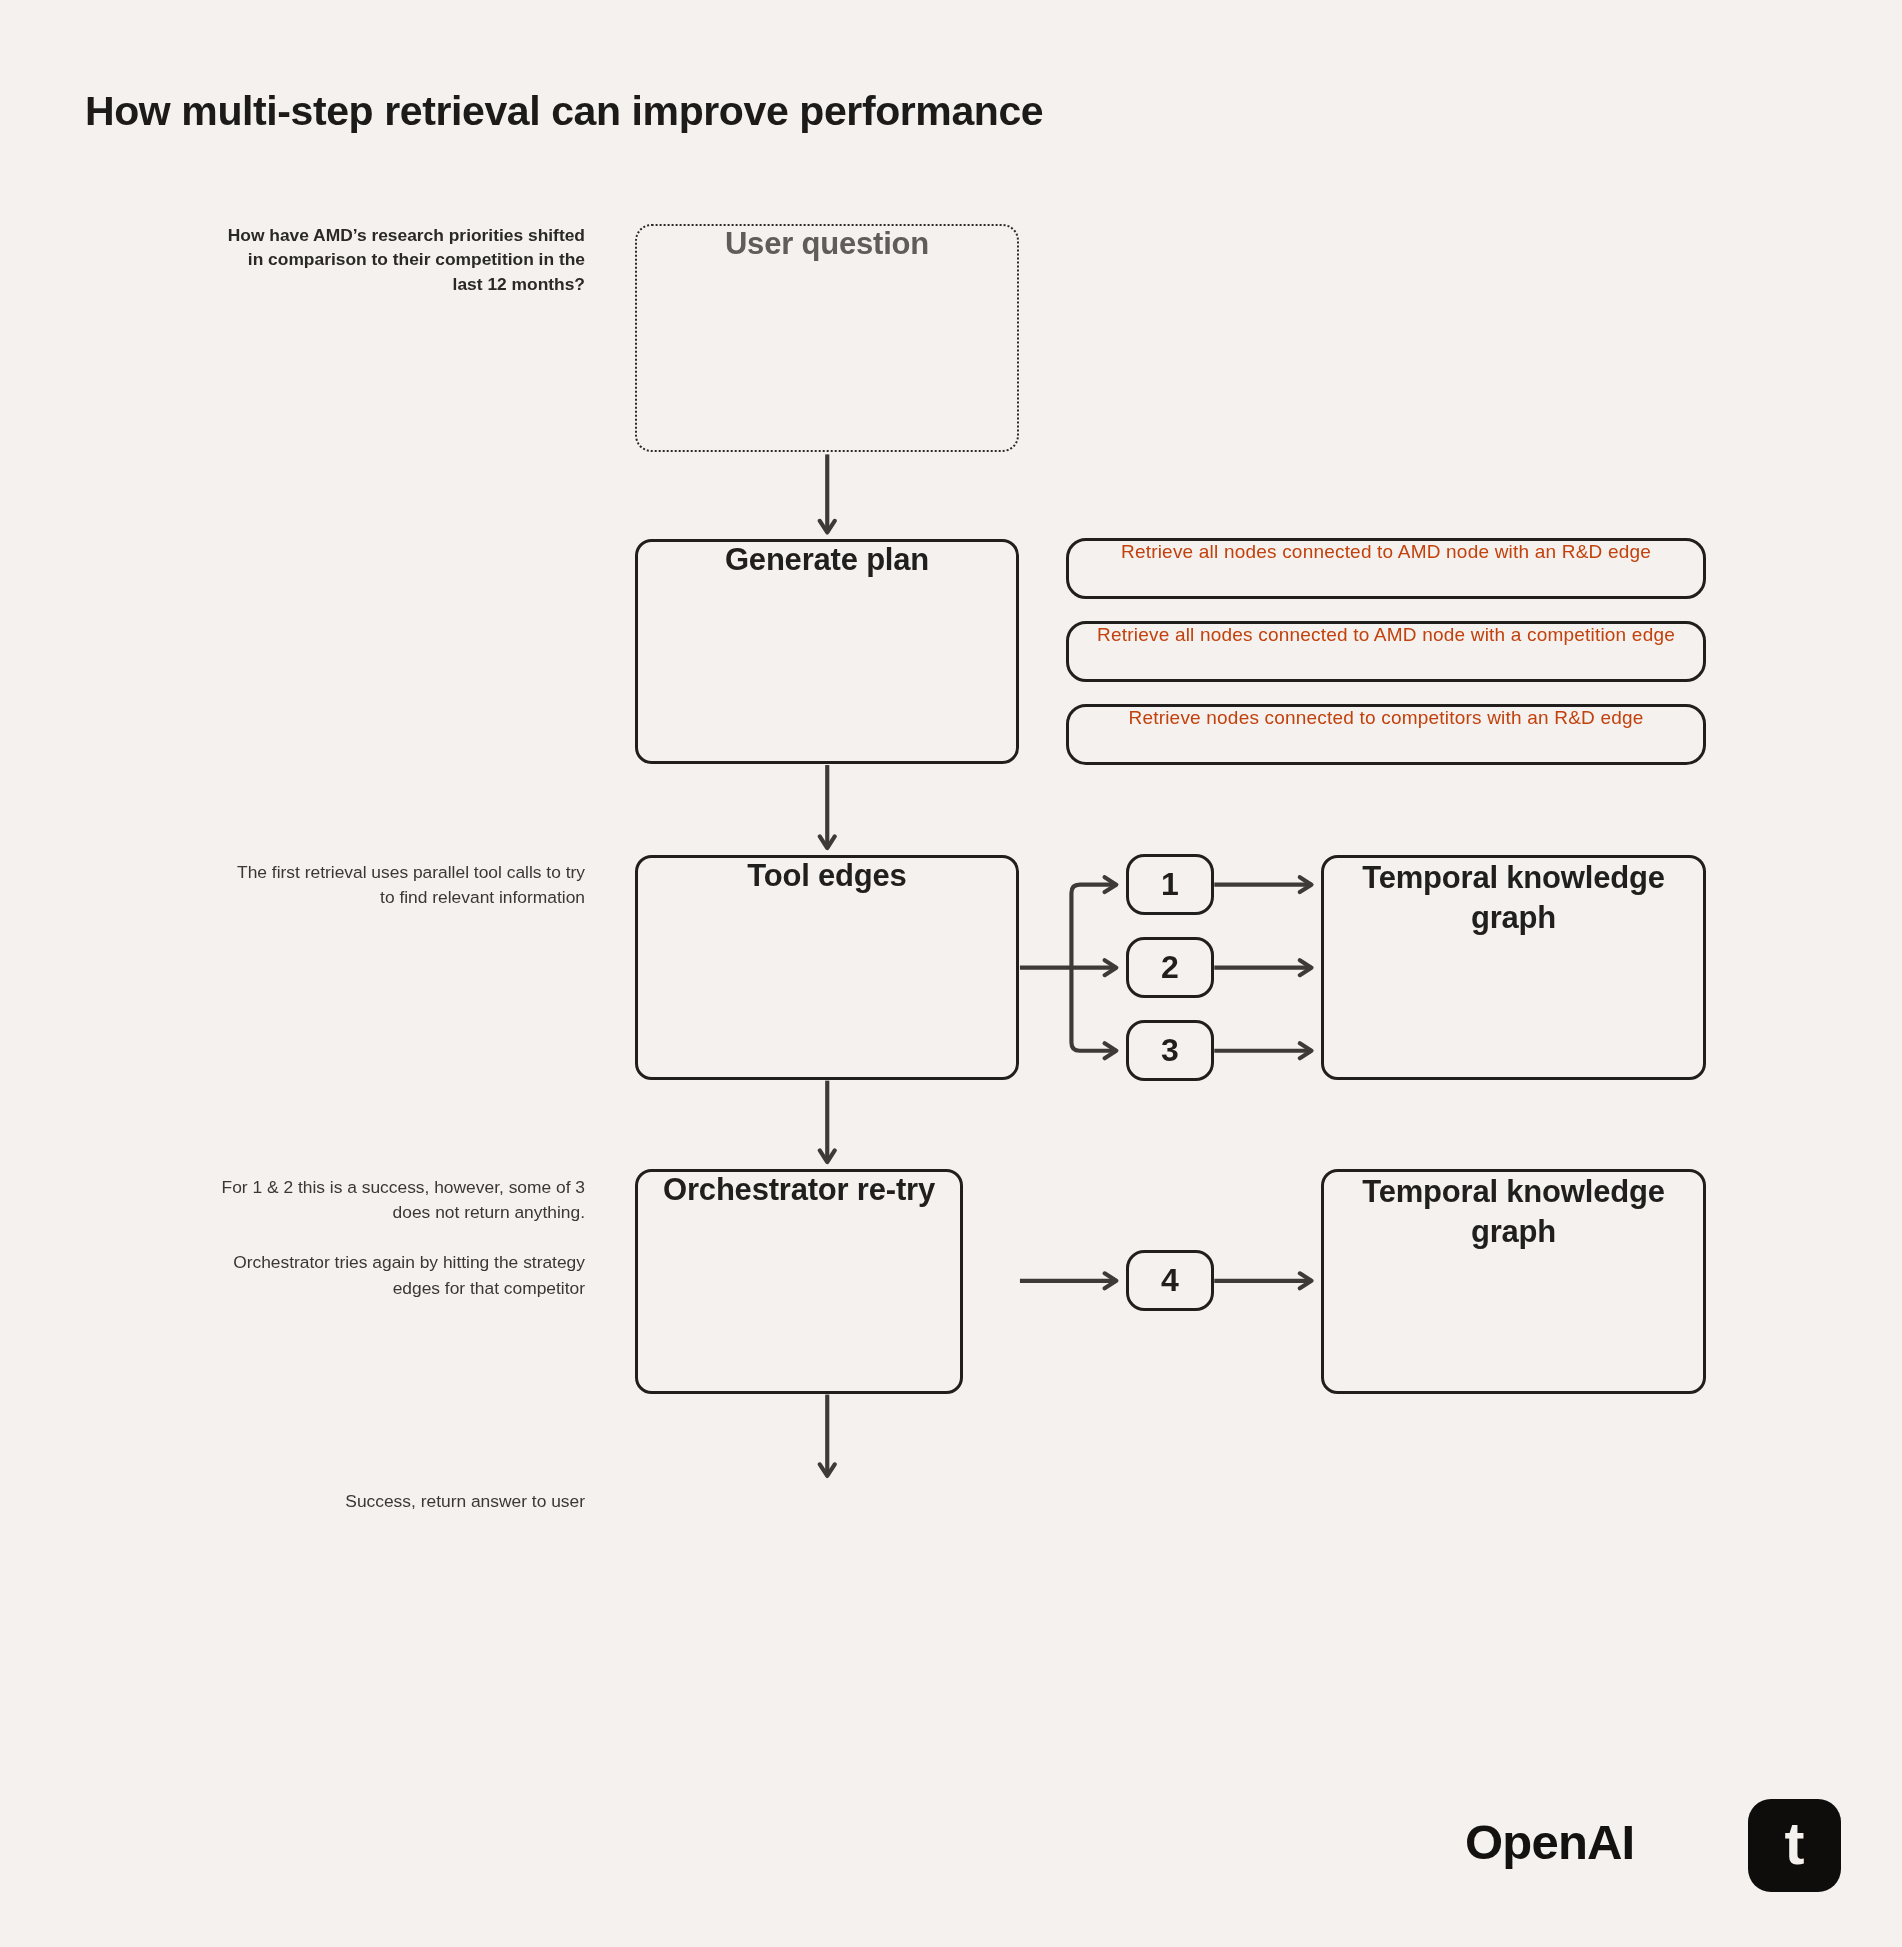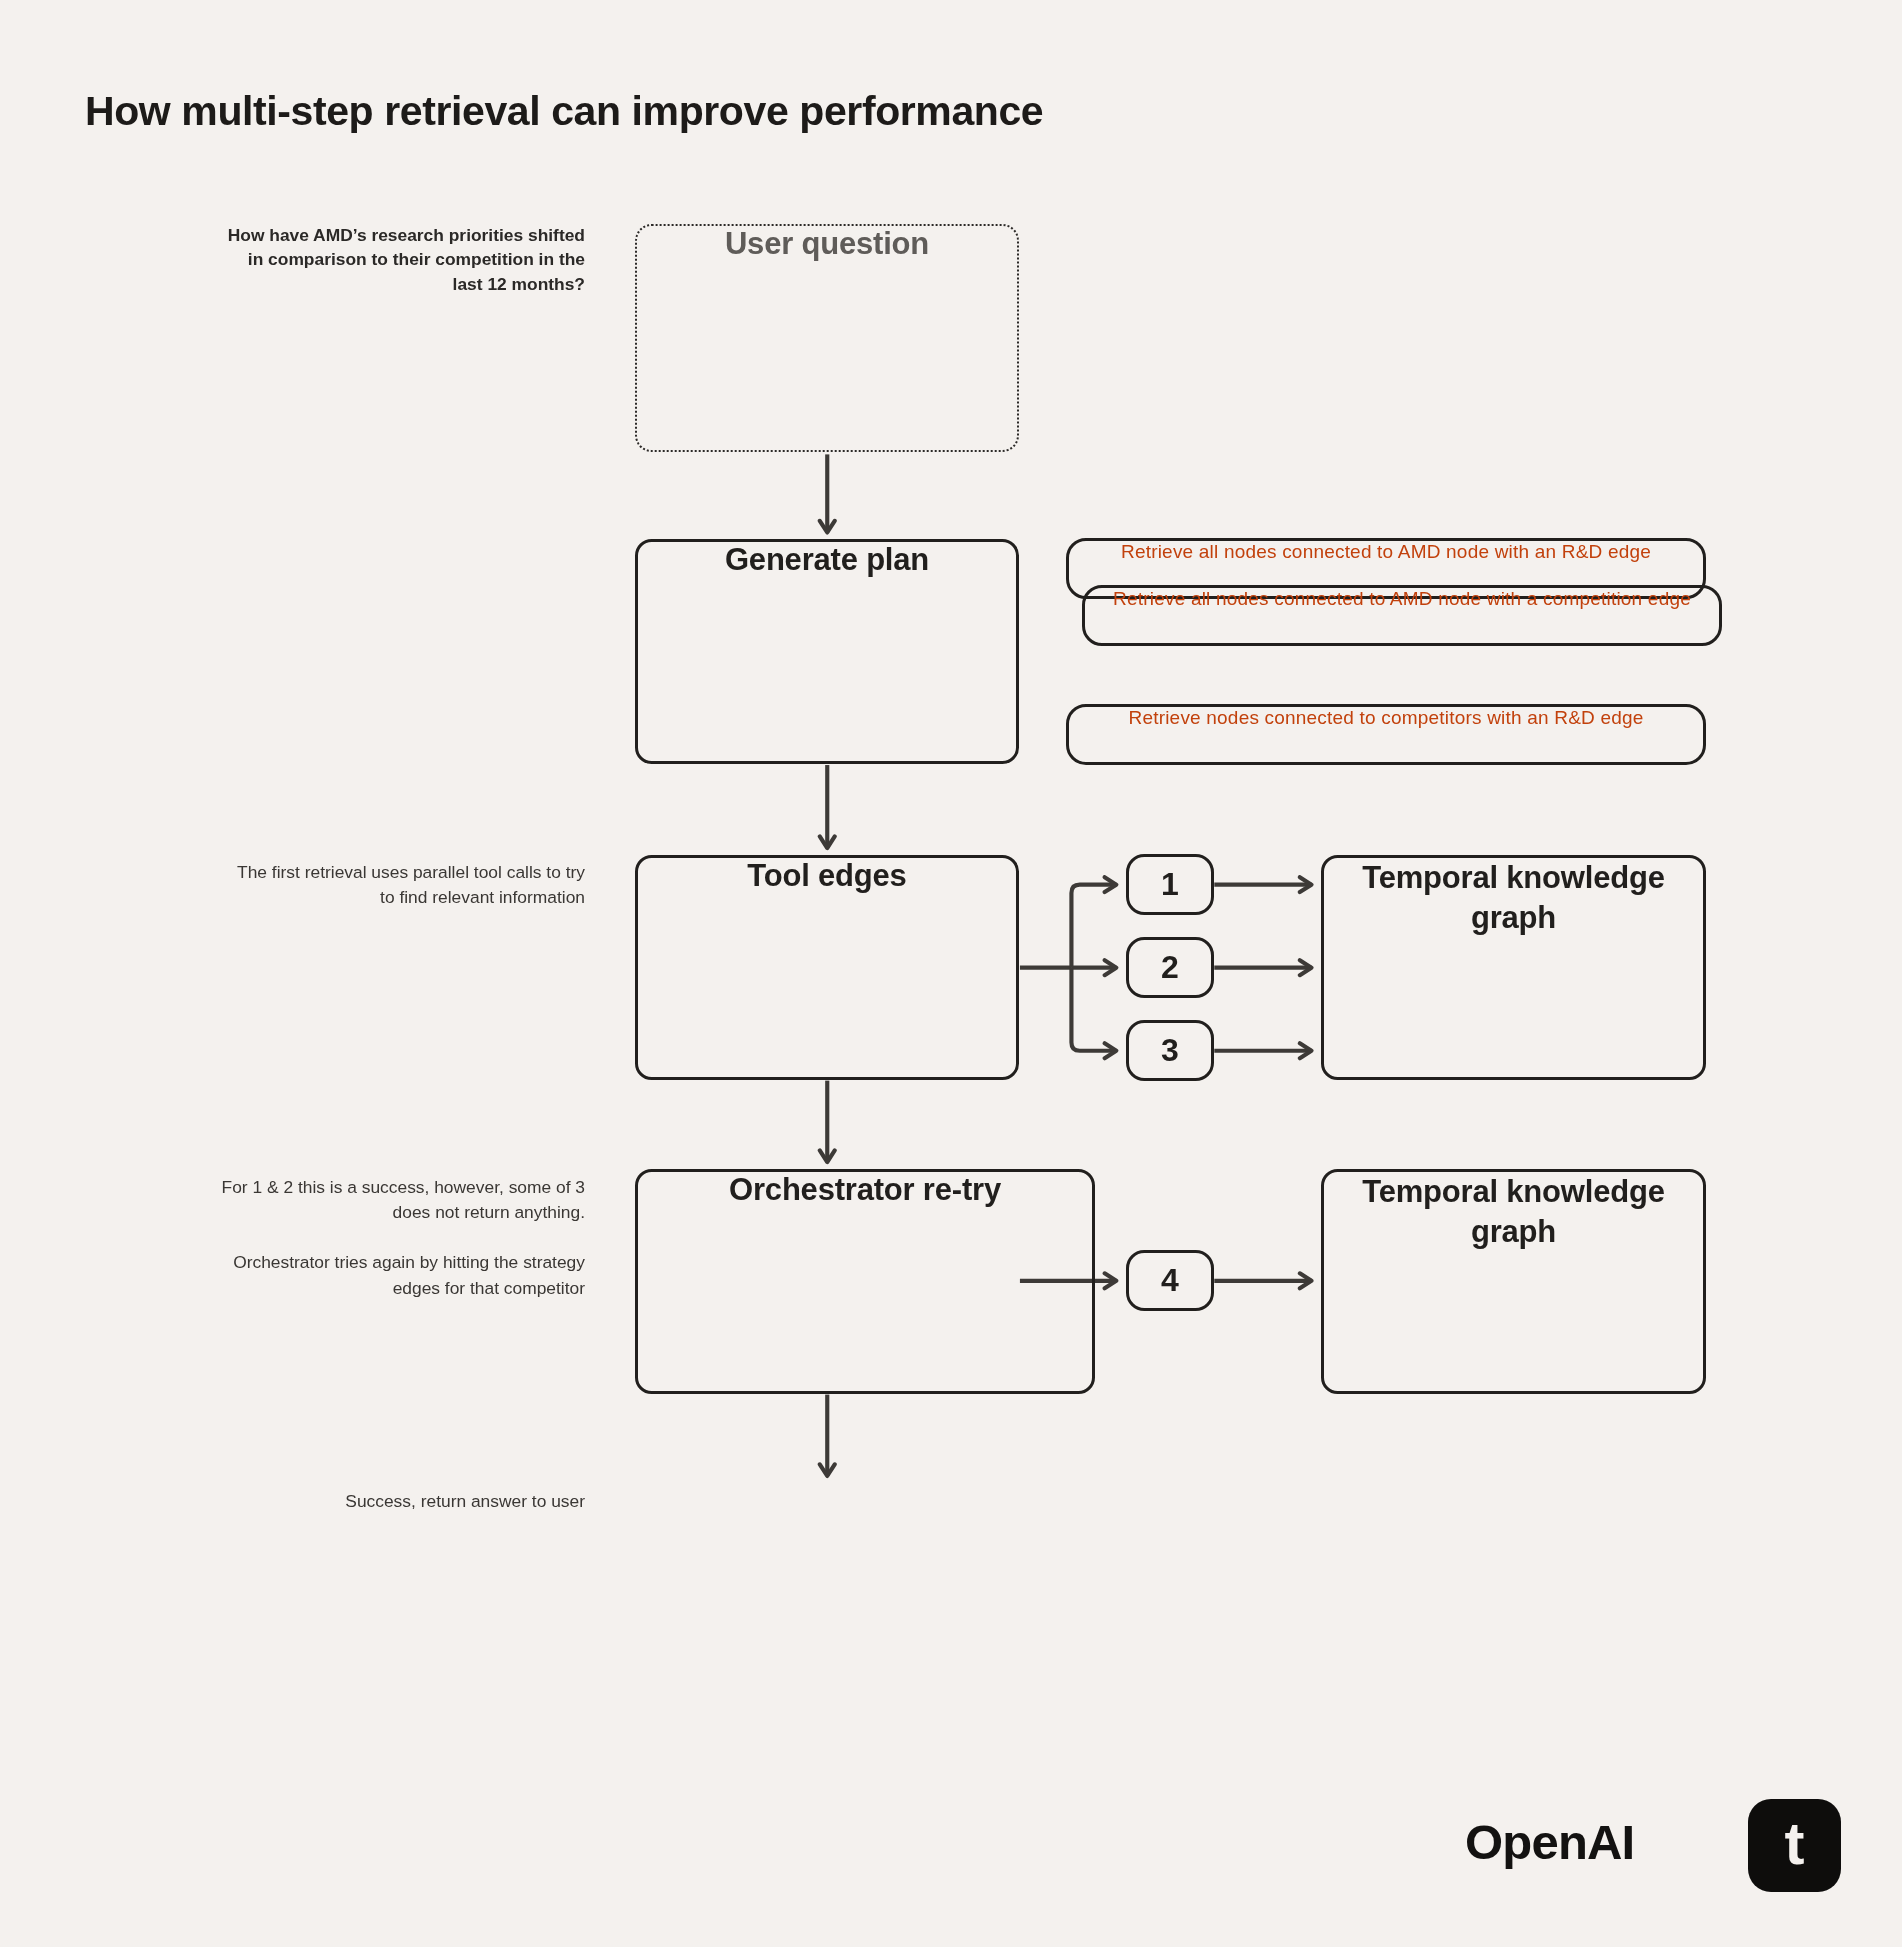--- a/index.html
+++ b/index.html
@@ -24,33 +24,33 @@
     text-align:center; border-radius:16.6px;
   }
   .box.solid  { border:3.3px solid #211f1d; }
   .box.dotted { border:2.5px dotted #2c2a28; }
   .main-label { font-size:31px; font-weight:700; letter-spacing:-0.2px; }
   .muted-label { color:#5f5c59; }
 
   #user-question { left:635px; top:224px;  width:384px; height:228px; }
   #generate-plan { left:635px; top:539px;  width:384px; height:225px; }
   #tool-calls    { left:635px; top:855px; width:384px; height:225px; }
-  #orchestrator  { left:635px; top:1169px; width:460px; height:225px; }
+  #orchestrator  { left:635px; top:1169px; width:328px; height:225px; }
   #return-answer { left:635px; top:1483px; width:384px; height:227px; }
   #tkg1 { left:1321px; top:855px; width:385px; height:225px; padding:0 32px; line-height:1.3; }
   #tkg2 { left:1321px; top:1169px; width:385px; height:225px; padding:0 32px; line-height:1.3; }
 
   .plan-step {
     position:absolute; left:1066px; width:640px; height:61px; box-sizing:border-box;
     border:3.3px solid #211f1d; border-radius:20px;
     display:flex; align-items:flex-start; justify-content:center;
     font-size:19px; color:#c2410c; letter-spacing:0.2px;
   }
   #plan-step-1 { top:538px; }
-  #plan-step-2 { top:585px;margin-left:16px; }
+  #plan-step-2 { top:621px; }
   #plan-step-3 { top:704px; }
 
   .call-node {
     position:absolute; left:1126px; width:88px; height:61px; box-sizing:border-box;
     border:3.3px solid #211f1d; border-radius:18.3px;
     display:flex; align-items:center; justify-content:center;
     font-size:32px; font-weight:700;
   }
   #call-node-1 { top:854px; }
   #call-node-2 { top:937px; }

